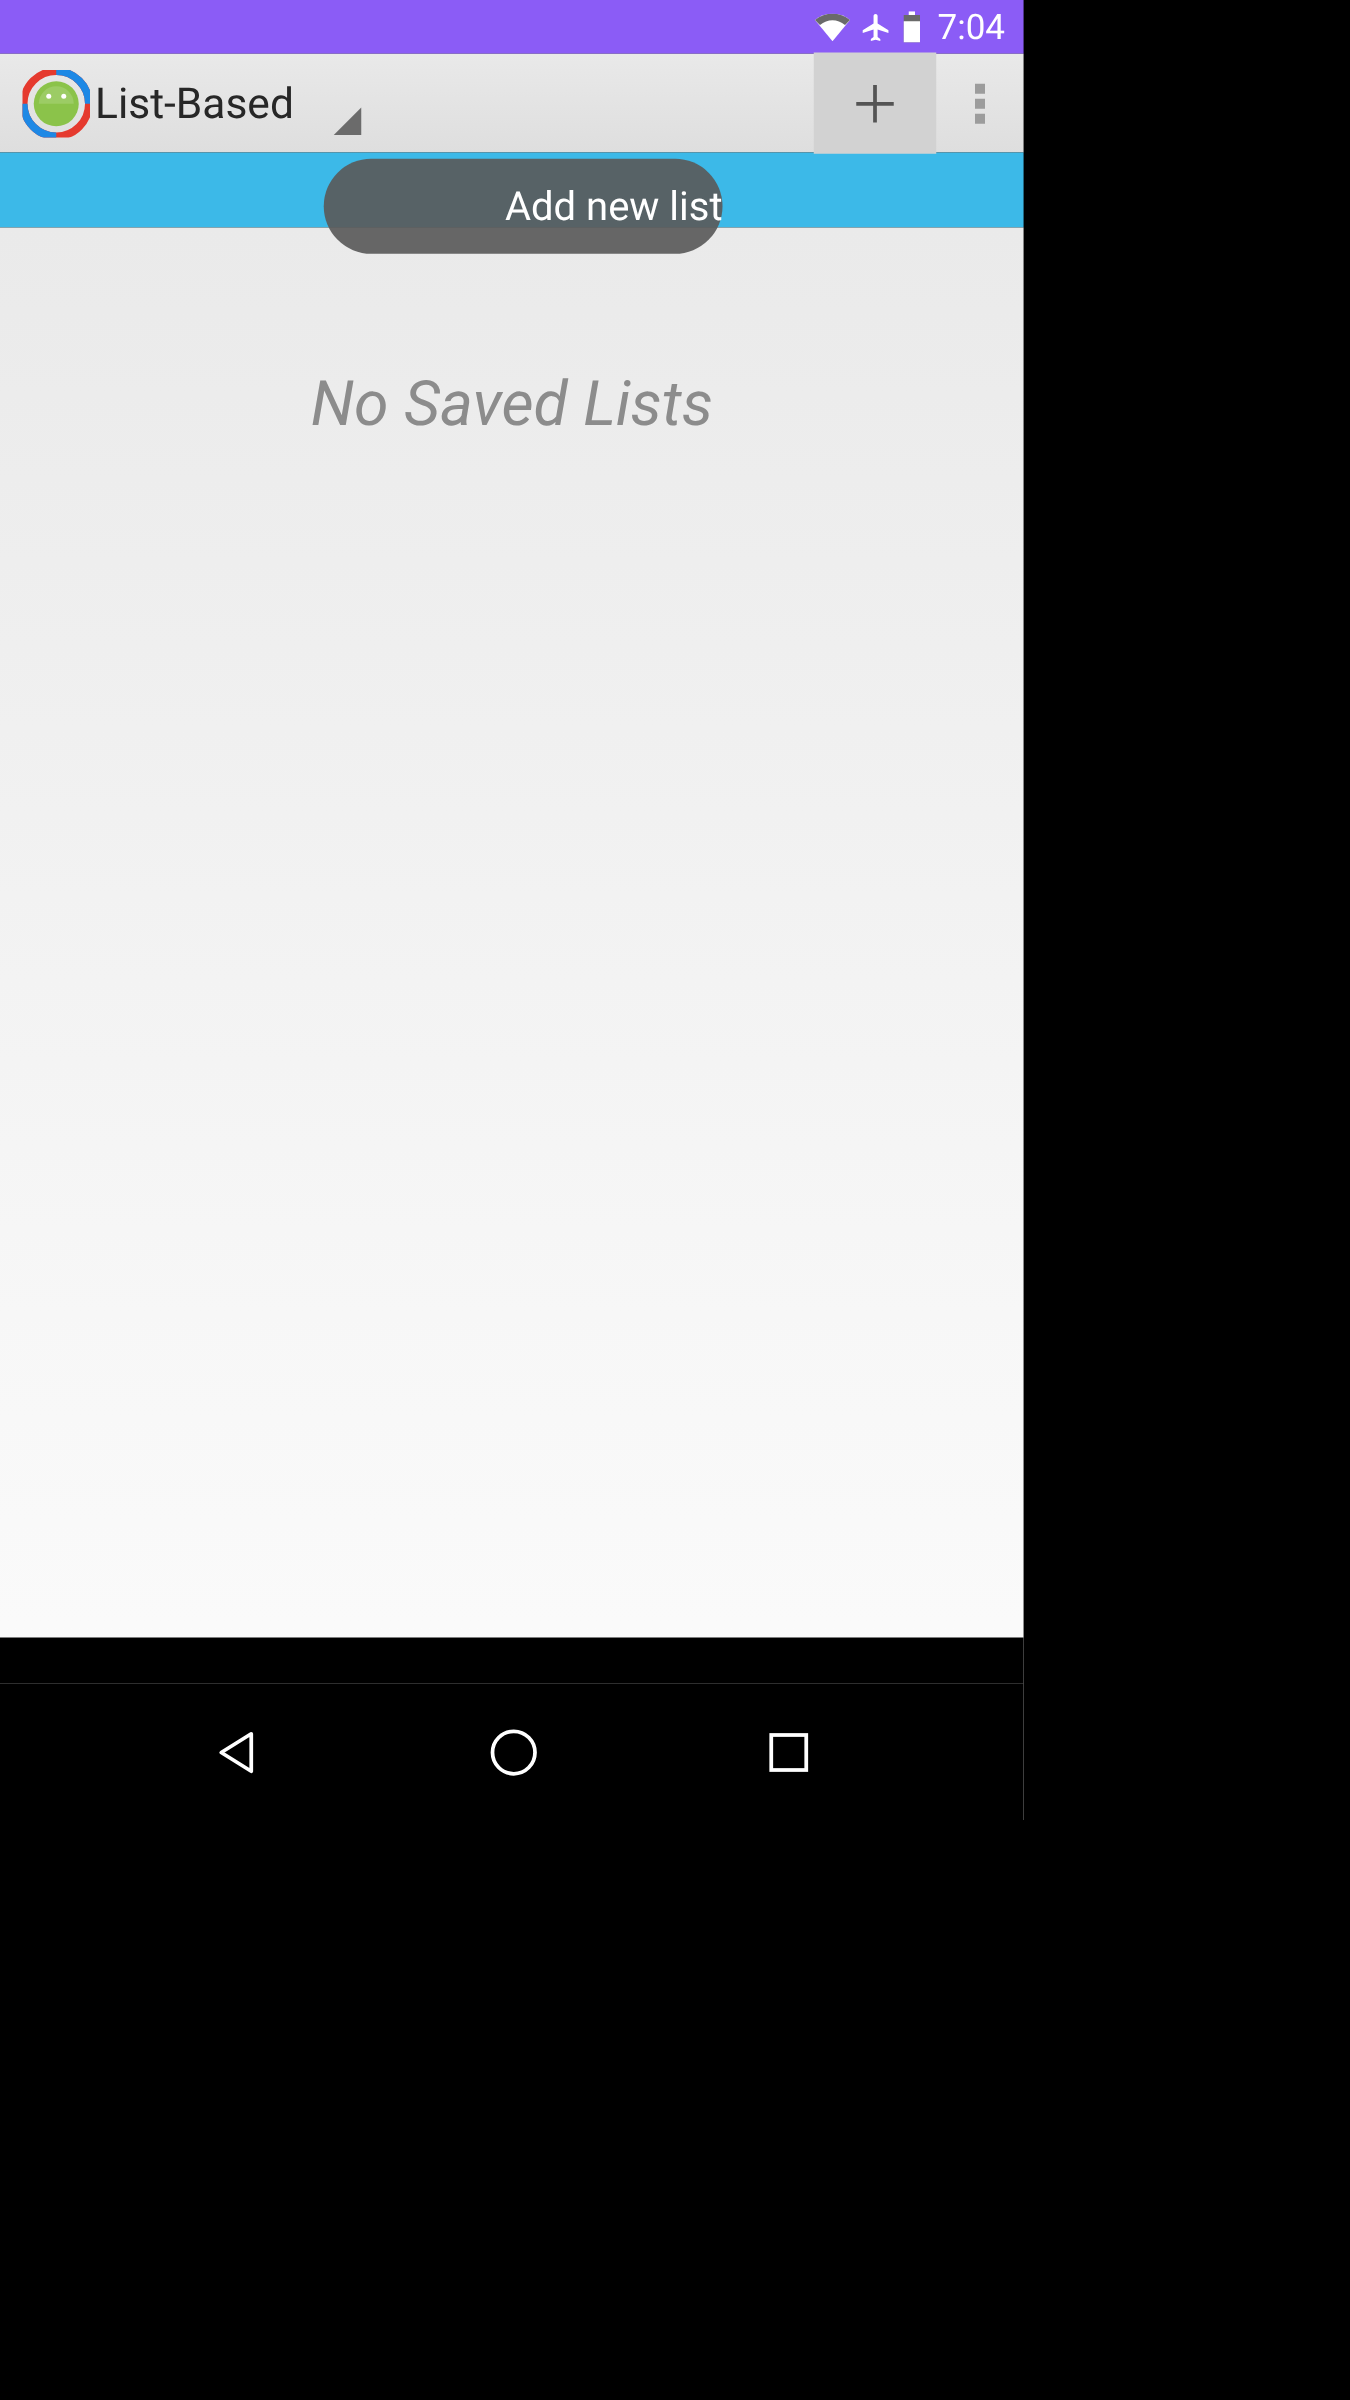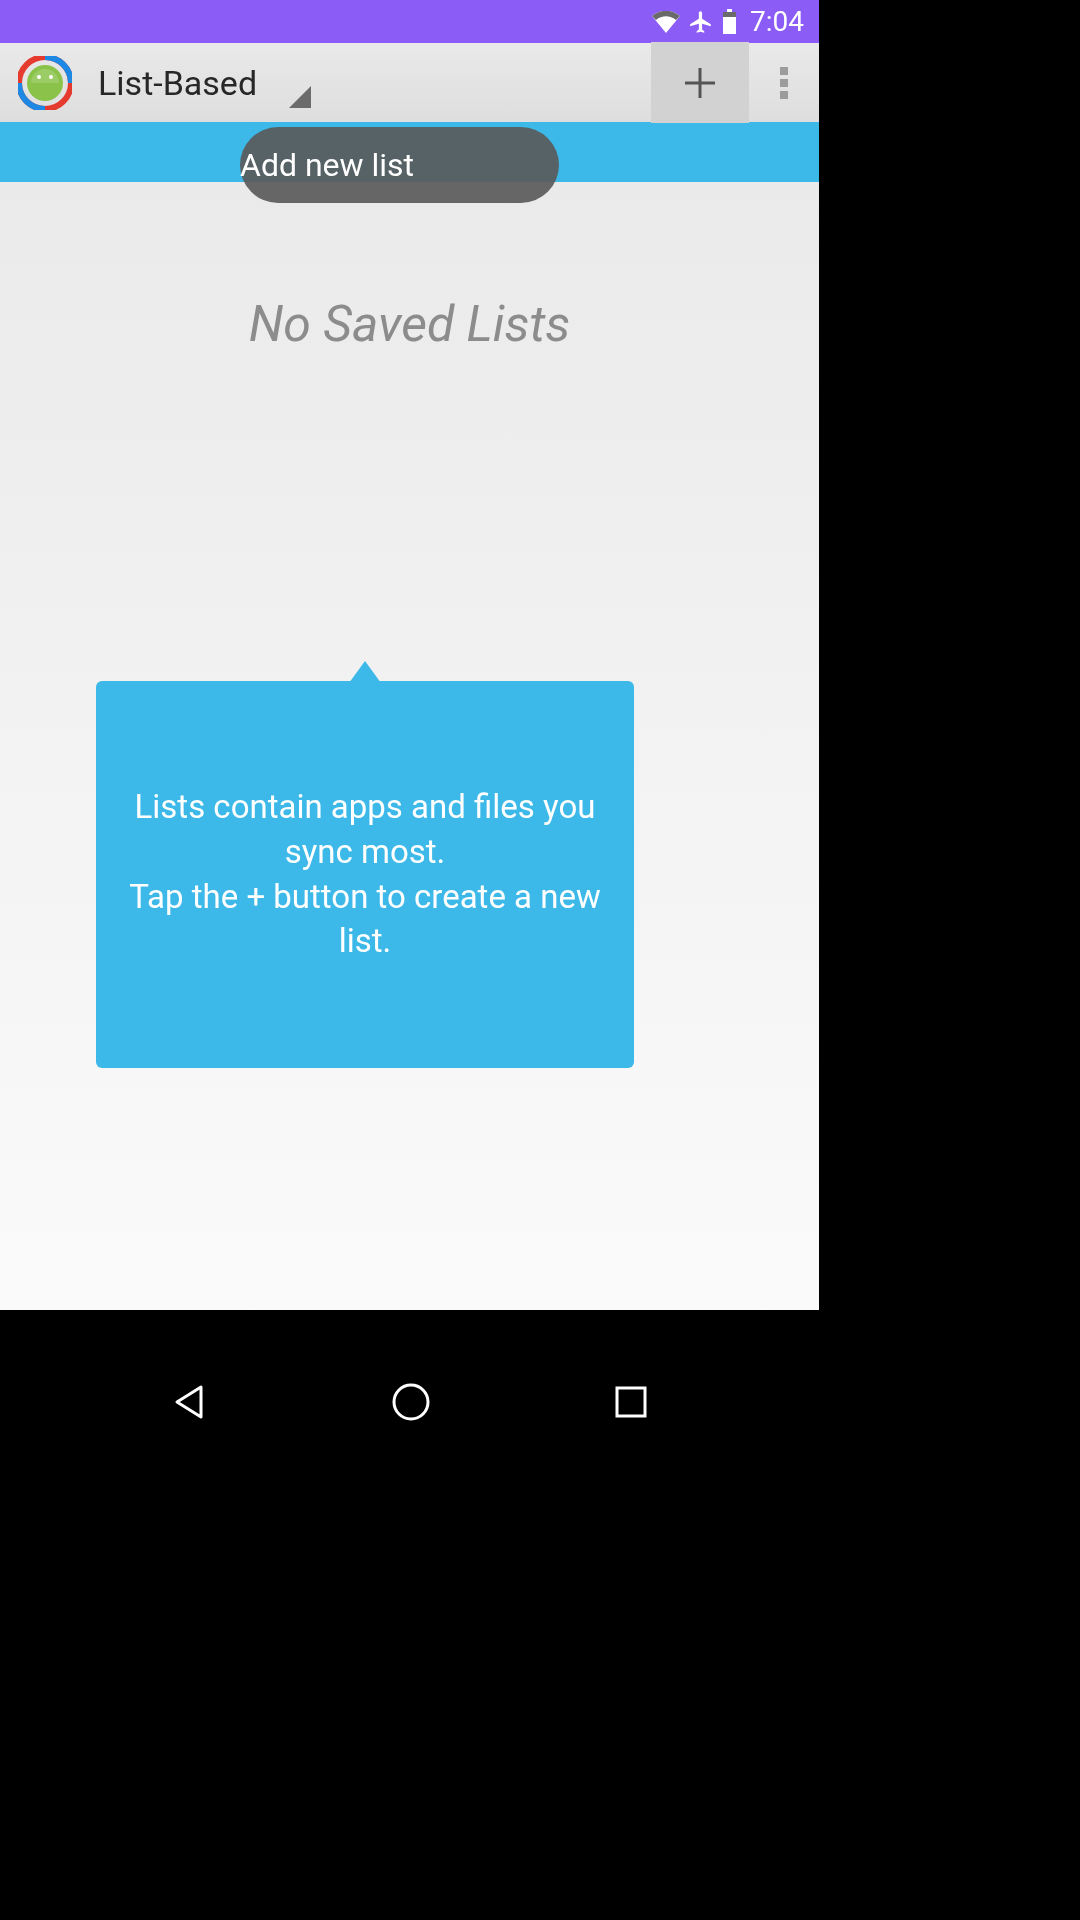--- a/index.html
+++ b/index.html
@@ -41,21 +41,21 @@
     }
     .app-icon {
       width: 54px;
       height: 54px;
       margin-left: 18px;
       position: relative;
     }
     .app-title-wrap {
       display: flex;
       align-items: center;
-      margin-left: 26px;
+      margin-left: 4px;
       flex: 1;
     }
     .app-title {
       font-size: 34px;
       color: #272727;
       font-weight: 400;
     }
     .spinner-triangle {
       width: 0;
       height: 0;
@@ -125,28 +125,28 @@
     .hint-text {
       color: #fff;
       font-size: 33px;
       text-align: center;
       line-height: 1.35;
       font-weight: 400;
     }
     .tooltip {
       position: absolute;
       top: 127px;
-      left: 240px;
+      left: 259px;
       width: 319px;
       height: 76px;
       background: rgba(90,90,90,0.92);
       border-radius: 38px;
       display: flex;
       align-items: center;
-      justify-content: flex-start;
+      justify-content: flex-end;
     }
     .tooltip-text {
       color: #fff;
       font-size: 32px;
       font-weight: 400;
     }
     .nav-bar {
       position: absolute;
       bottom: 0;
       left: 0;
@@ -226,24 +226,20 @@
       <rect x="1" y="13" width="8" height="8" fill="#9c9c9c"></rect>
       <rect x="1" y="25" width="8" height="8" fill="#9c9c9c"></rect>
     </svg>
   </div>
 </div>
 
 <div class="blue-strip"></div>
 
 <div class="content-area">
   <div class="empty-heading">No Saved Lists</div>
-  <div class="hint-box">
-    <div class="hint-text" style="white-space:pre-line;">Lists contain apps and files you sync most.
-Tap the + button to create a new list.</div>
-  </div>
 </div>
 
 <div class="tooltip">
   <span class="tooltip-text">Add new list</span>
 </div>
 
 <div class="bottom-gap"></div>
 
 <div class="nav-bar">
   <div>

